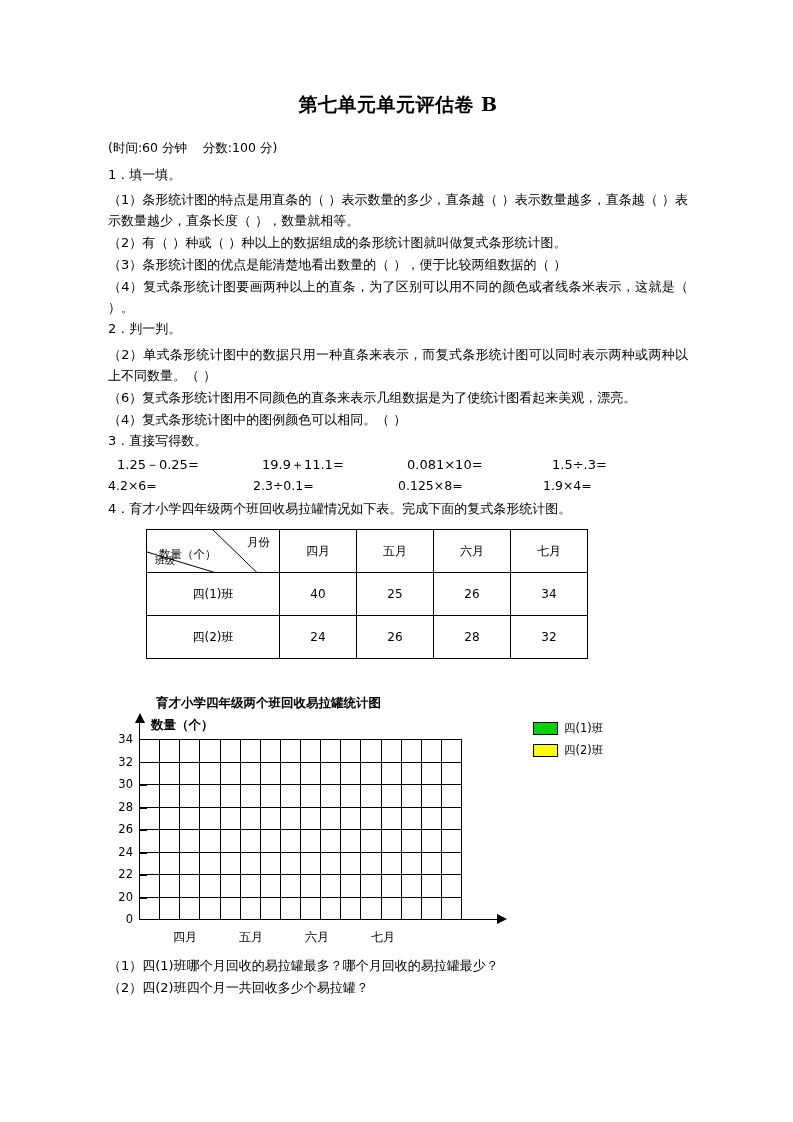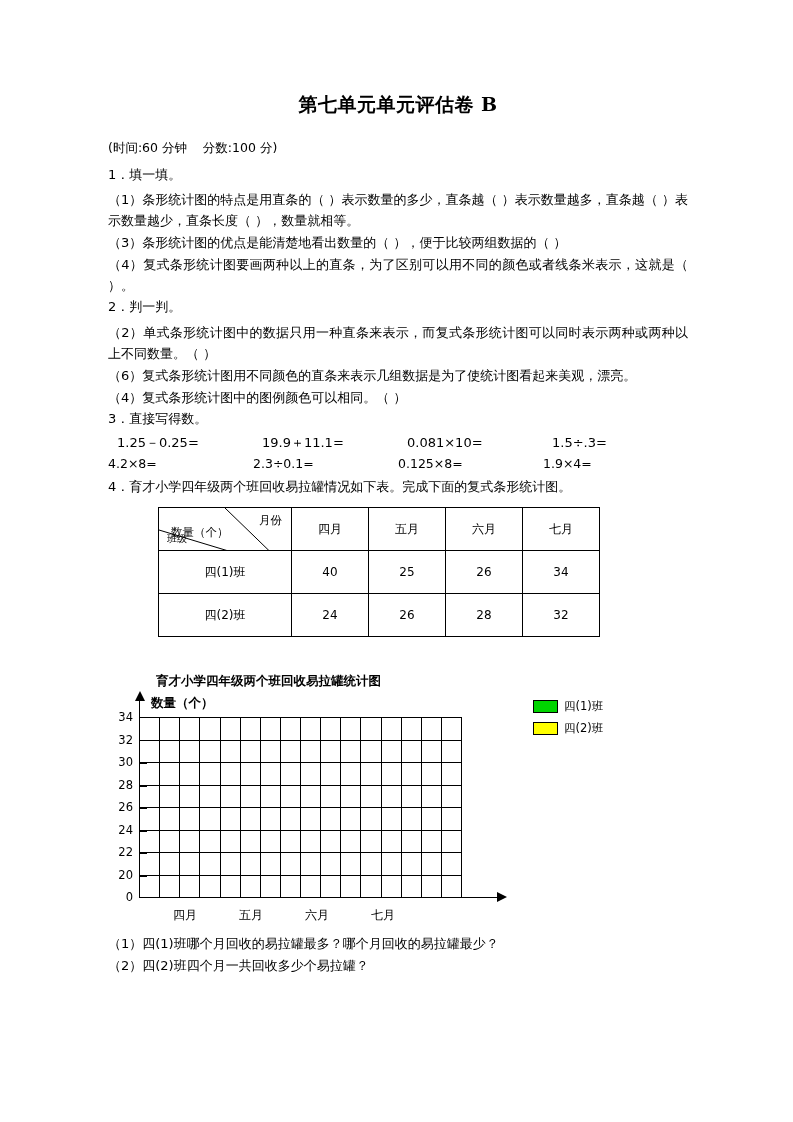--- a/index.html
+++ b/index.html
@@ -65,21 +65,21 @@
   .calc-row .cell {
     width: 145px;
     flex: 0 0 145px;
   }
   .calc-row.r1 { padding-left: 9px; font-size: 13px; }
   .calc-row.r2 { padding-left: 0px; }
 
   
   .tbl-wrap {
     margin-top: 10px;
-    margin-left: 50px;
+    margin-left: 38px;
   }
   table.data {
     border-collapse: collapse;
     table-layout: fixed;
     font-size: 12px;
   }
   table.data td {
     border: 1px solid #000;
     text-align: center;
     vertical-align: middle;
@@ -253,37 +253,38 @@
 
 <div class="page">
   <div class="content">
 
     <div class="doc-title">第七单元单元评估卷 B</div>
 
     <div class="meta-line">(时间:60 分钟    分数:100 分)</div>
 
     <div class="sec-head">1．填一填。</div>
     <div class="para">（1）条形统计图的特点是用直条的（        ）表示数量的多少，直条越（        ）表示数量越多，直条越（        ）表示数量越少，直条长度（        ），数量就相等。</div>
+    <div class="para">（2）有（        ）种或（        ）种以上的数据组成的条形统计图就叫做复式条形统计图。</div>
     <div class="para">（3）条形统计图的优点是能清楚地看出数量的（        ），便于比较两组数据的（        ）</div>
     <div class="para">（4）复式条形统计图要画两种以上的直条，为了区别可以用不同的颜色或者线条米表示，这就是（        ）。</div>
 
     <div class="sec-head">2．判一判。</div>
     <div class="para">（2）单式条形统计图中的数据只用一种直条来表示，而复式条形统计图可以同时表示两种或两种以上不同数量。（        ）</div>
     <div class="para">（6）复式条形统计图用不同颜色的直条来表示几组数据是为了使统计图看起来美观，漂亮。</div>
     <div class="para">（4）复式条形统计图中的图例颜色可以相同。（        ）</div>
 
     <div class="sec-head">3．直接写得数。</div>
     <div class="calc-row r1">
       <span class="cell">1.25－0.25=</span>
       <span class="cell">19.9＋11.1=</span>
       <span class="cell">0.081×10=</span>
       <span class="cell">1.5÷.3=</span>
     </div>
     <div class="calc-row r2">
-      <span class="cell">4.2×8=</span>
+      <span class="cell">4.2×6=</span>
       <span class="cell">2.3÷0.1=</span>
       <span class="cell">0.125×8=</span>
       <span class="cell">1.9×4=</span>
     </div>
 
     <div class="sec-head">4．育才小学四年级两个班回收易拉罐情况如下表。完成下面的复式条形统计图。</div>
 
     <div class="tbl-wrap">
       <table class="data">
         <tbody>

